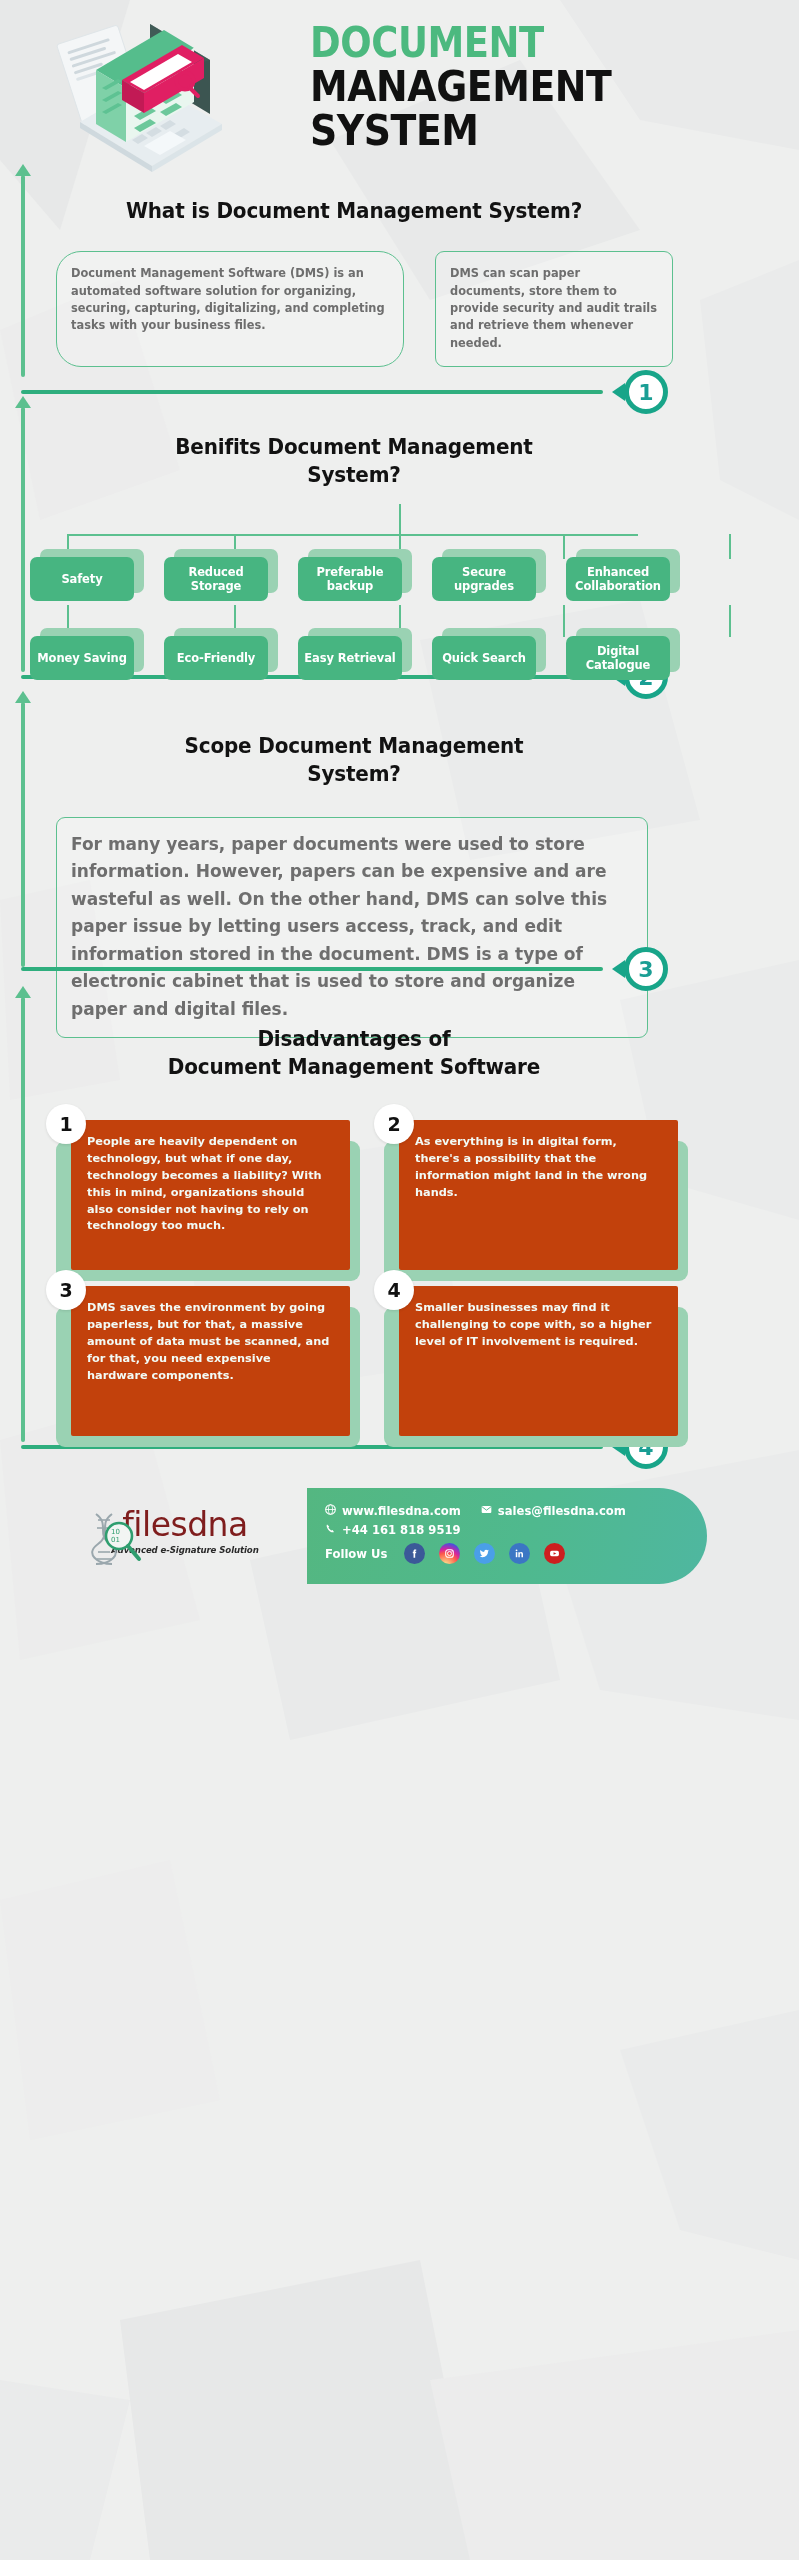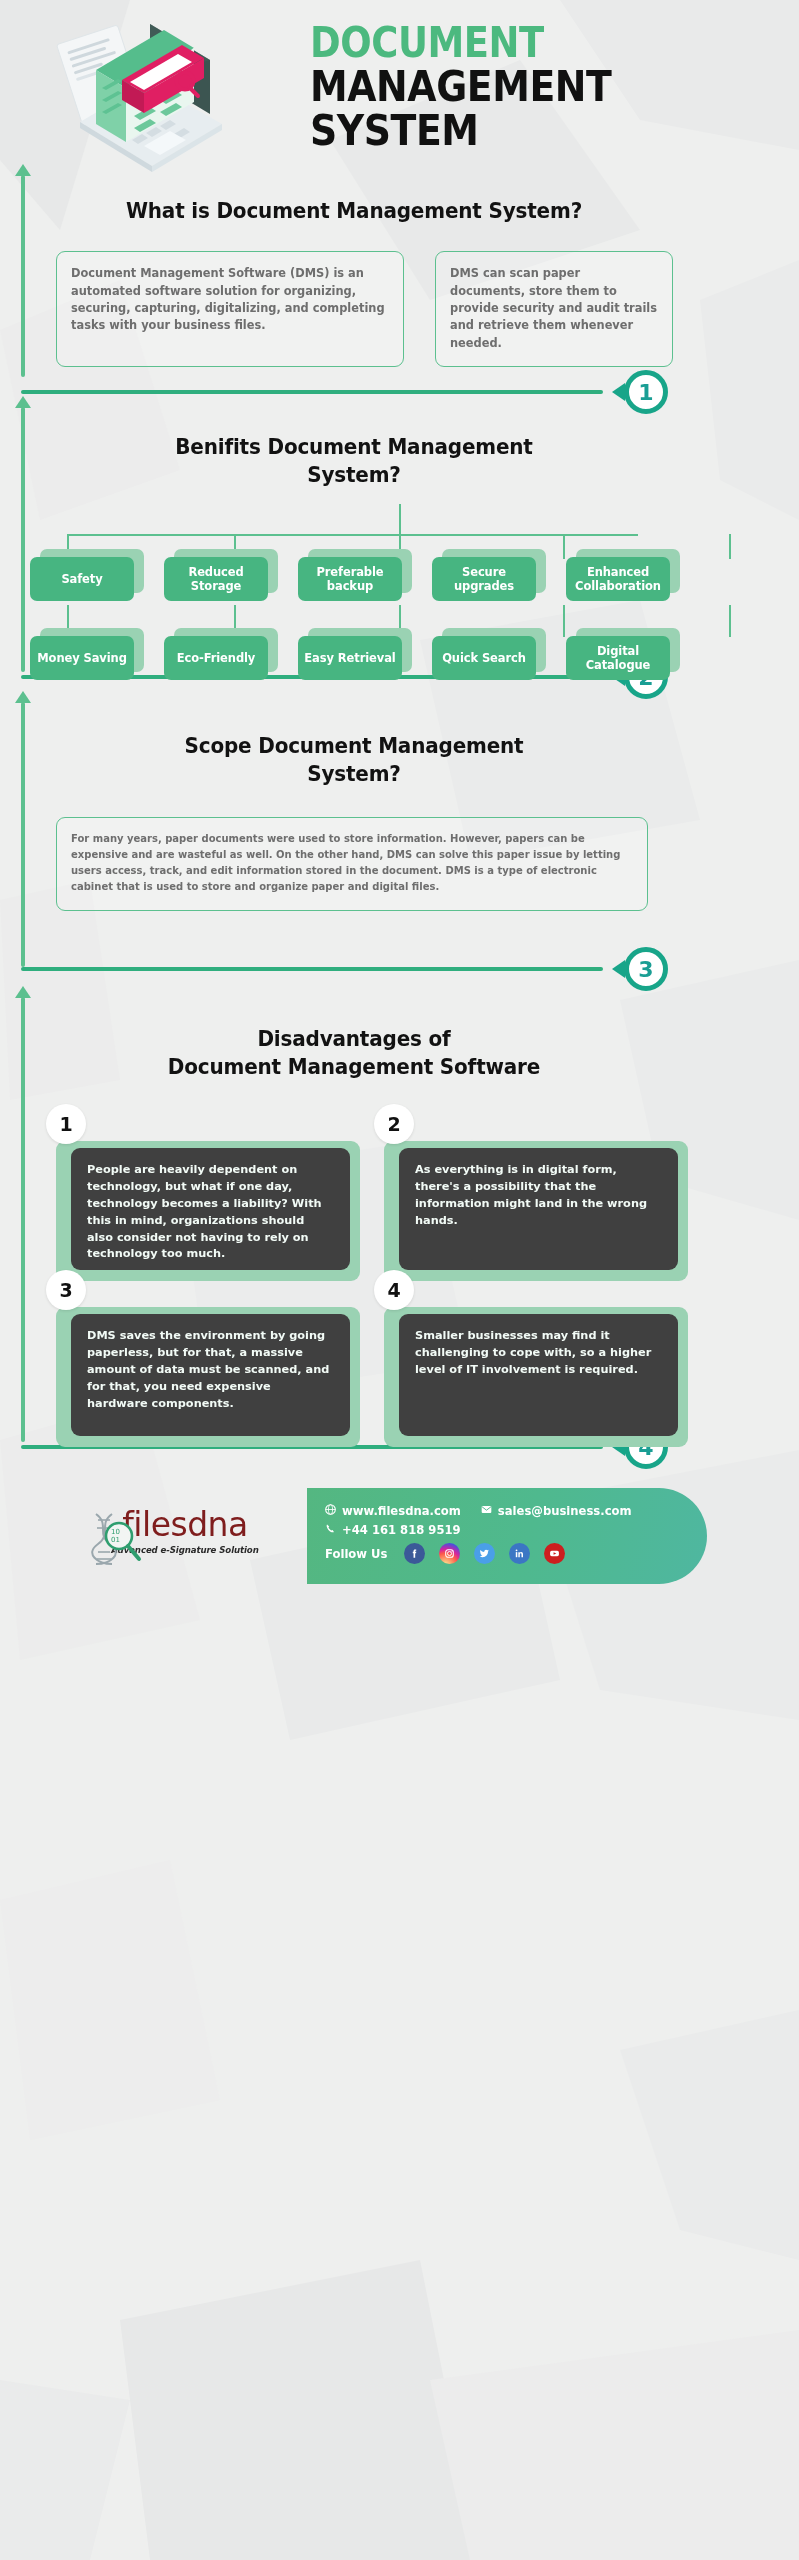--- a/index.html
+++ b/index.html
@@ -132,21 +132,21 @@
     background: rgba(255,255,255,0.18);
     padding: 13px 14px 14px 14px;
   }
   .outline-box p {
     font-family: "DejaVu Sans", sans-serif;
     font-weight: 700;
     font-size: 11.4px;
     line-height: 1.52;
     color: #6e6e6e;
   }
-  .s1-b1 { flex: 0 0 348px; }
+  .s1-b1 { flex: 0 0 348px; border-radius: 25px; }
   .s1-b2 { flex: 1 1 auto; margin-left: 19px; }
 
   
   #sec2 { height: 295px; }
   #sec2 .sec-title { padding-top: 26px; }
   .tree { position: relative; margin-top: 14px; height: 190px; }
   .tree-stem {
     position: absolute;
     left: 399px; top: 0; width: 2px; height: 30px;
     background: #5cc08f;
@@ -193,21 +193,21 @@
     font-size: 11.5px;
     line-height: 1.22;
     padding: 2px 4px;
     letter-spacing: -0.1px;
   }
 
   
   #sec3 { height: 295px; }
   #sec3 .sec-title { padding-top: 30px; }
   .s3-box { margin: 28px 60px 0 56px; }
-  .s3-box p { font-size: 10px; line-height: 1.62; }
+  .s3-box p { font-size: 17px; line-height: 1.62; }
 
   
   #sec4 { height: 475px; }
   #sec4 .sec-title { padding-top: 28px; }
   .dis-grid {
     display: grid;
     grid-template-columns: 1fr 1fr;
     gap: 16px 24px;
     margin: 38px 30px 0 46px;
   }
@@ -216,24 +216,23 @@
     position: absolute;
     left: 10px; bottom: -11px;
     right: -10px;
     height: 140px;
     background: #9ad2b3;
     border-radius: 9px;
   }
   .dis-card {
     position: absolute;
     left: 25px; top: 0; right: 0; bottom: 0;
-    background: #404040;
-    border-radius: 9px;
+    background: #c2410c;
+    border-radius: 2px;
     padding: 14px 16px 14px 16px;
-    margin-top: 28px;
   }
   .dis-card p {
     font-family: "DejaVu Sans", sans-serif;
     font-weight: 700;
     font-size: 11.3px;
     line-height: 1.5;
     color: #f2fbf6;
   }
   .dis-num {
     position: absolute;
@@ -619,21 +618,21 @@
             </svg>
         </span>
         <span>www.filesdna.com</span>
         <span class="sep"></span>
         <span>
           <svg class="mini-ico" viewBox="0 0 16 16">
               <rect x="1" y="3" width="14" height="10" rx="1.5" fill="#fff"></rect>
               <path d="M1.5 4 L8 9 L14.5 4" fill="none" stroke="#4fb98e" stroke-width="1.4"></path>
             </svg>
         </span>
-        <span>sales@business.com</span>
+        <span>sales@filesdna.com</span>
       </div>
 
       <div class="contact-row">
         <span>
           <svg class="mini-ico" viewBox="0 0 16 16">
               <path d="M3 2 C2 3, 2 6, 5 10 C9 14, 12 14, 13 13 L11 10 L9 11 C7.5 9.5, 6.5 8.5, 5 7 L6 5 Z" fill="#fff"></path>
             </svg>
         </span>
         <span>+44 161 818 9519</span>
       </div>

